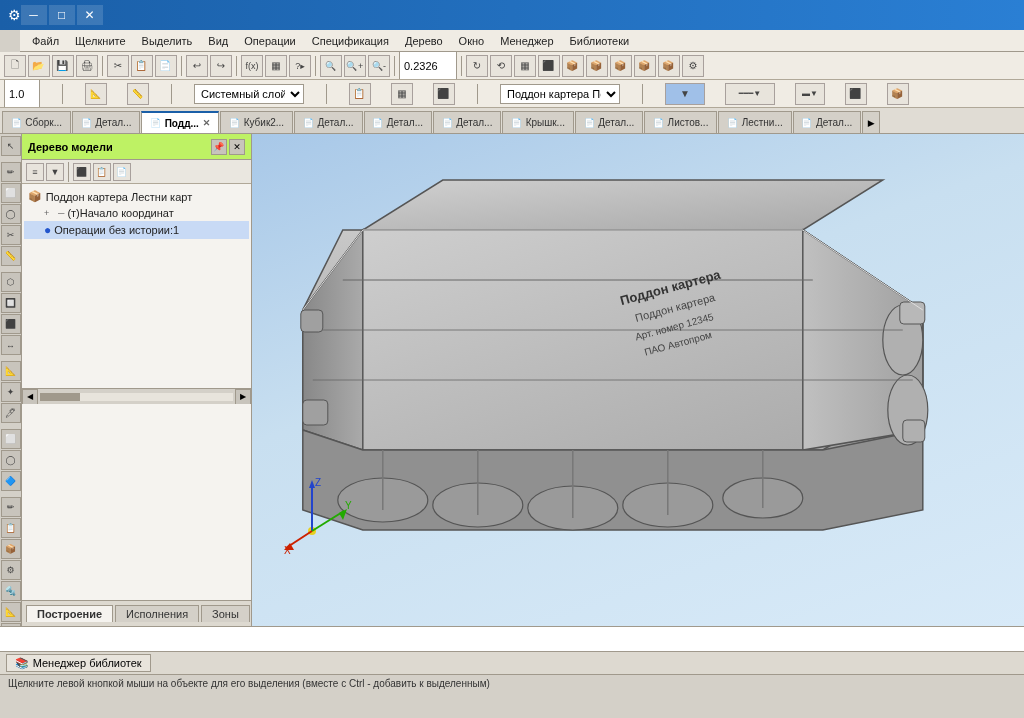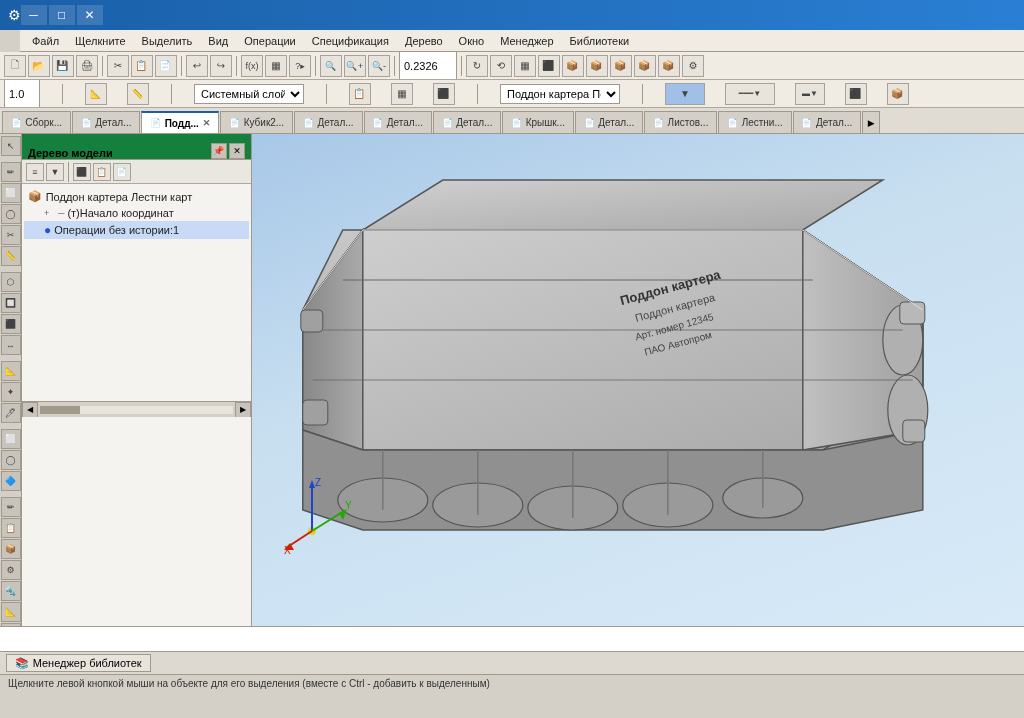--- a/index.html
+++ b/index.html
@@ -148,23 +148,23 @@
     #sidebar {
       width: 230px;
       background: #f5f3ef;
       border-right: 1px solid #a0998c;
       display: flex;
       flex-direction: column;
       flex-shrink: 0;
     }
     #sidebar-header {
       height: 26px;
-      background: #15803d;
-      display: flex;
-      align-items: flex-end;
+      background: #bef264;
+      display: flex;
+      align-items: center;
       padding: 0 6px;
       border-bottom: 1px solid #a0998c;
       font-weight: bold;
       font-size: 11px;
     }
     #sidebar-header .sidebar-controls { margin-left: auto; display: flex; gap: 2px; }
     #sidebar-header .sc-btn {
       width: 16px; height: 16px;
       background: #c8c4bc;
       border: 1px solid #a0998c;
@@ -551,20 +551,25 @@
     </div>
     <div id="sidebar-scrollbar">
       <div class="scroll-left">◀</div>
       <div class="scroll-track">
         <div class="scroll-thumb"></div>
       </div>
       <div class="scroll-right">▶</div>
     </div>
 
     <div style="flex:1; background:#f5f3ef;"></div>
+    <div id="sidebar-tabs">
+      <div class="sidebar-tab active">Построение</div>
+      <div class="sidebar-tab">Исполнения</div>
+      <div class="sidebar-tab">Зоны</div>
+    </div>
   </div>
 
   <div id="viewport">
 
     <svg viewBox="0 0 760 500" width="760" height="500" style="position:absolute; top:50%; left:50%; transform:translate(-52%,-50%);">
       <defs>
         <linearGradient id="topFace" x1="0%" y1="0%" x2="100%" y2="100%">
           <stop offset="0%" style="stop-color:#d0d0d0;stop-opacity:1"></stop>
           <stop offset="100%" style="stop-color:#a8a8a8;stop-opacity:1"></stop>
         </linearGradient>

